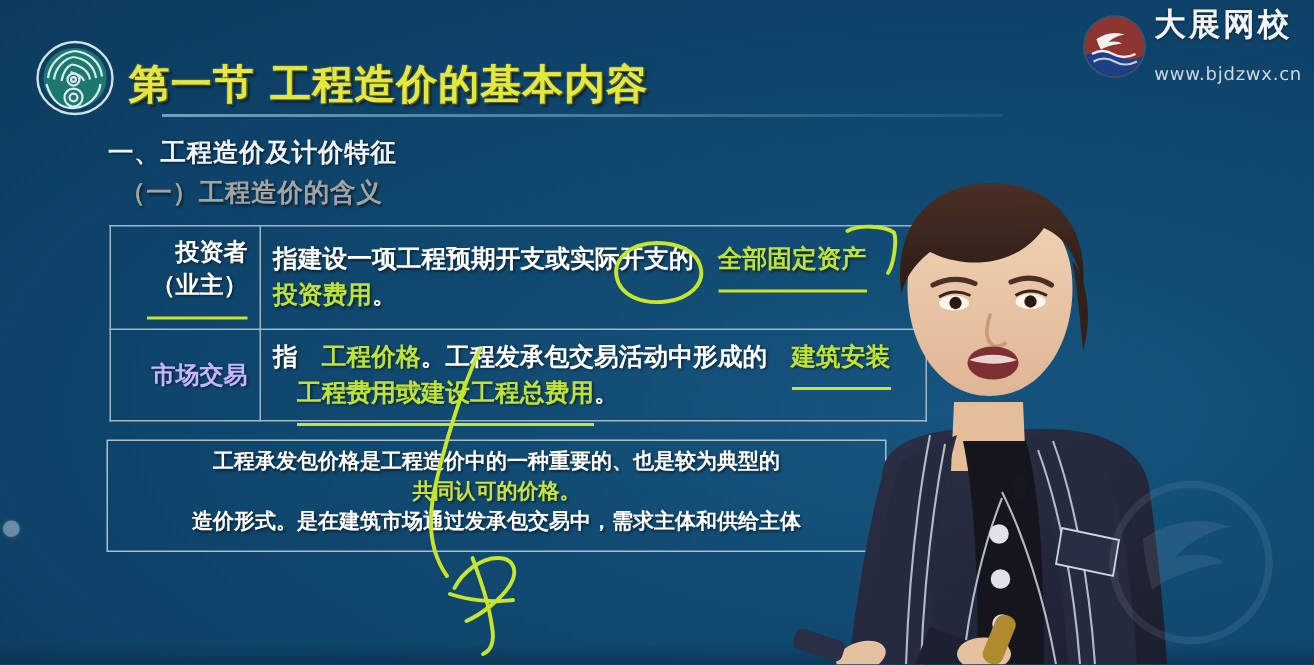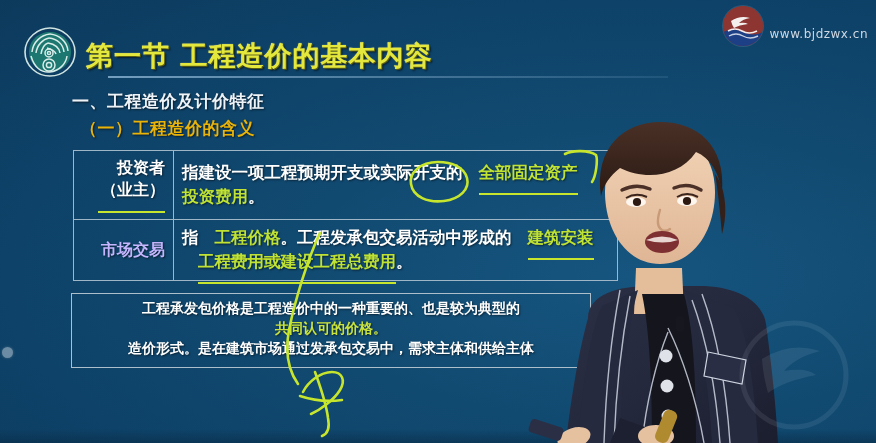--- a/index.html
+++ b/index.html
@@ -48,21 +48,21 @@
   .brand-url{ font-size:12px; color:#cfd8e2; letter-spacing:.5px; margin-top:16px; }
 
   
   .h-lvl1{
     position:absolute; left:72px; top:90px;
     font-size:17px; font-weight:bold; color:#eef3f8;
     text-shadow:1px 1px 2px rgba(0,0,0,.6); letter-spacing:.5px; white-space:nowrap;
   }
   .h-lvl2{
     position:absolute; left:80px; top:117px;
-    font-size:17px; font-weight:bold; color:#eab308;
+    font-size:17px; font-weight:bold; color:#a3a3a3;
     text-shadow:1px 1px 2px rgba(0,0,0,.6); letter-spacing:.5px; white-space:nowrap;
   }
 
   
   .kv-table{
     position:absolute; left:73px; top:150px; width:545px;
     border:1px solid #9fb6c6; border-collapse:collapse;
   }
   .kv-table td{ border:1px solid #9fb6c6; vertical-align:middle; padding:6px 8px; }
   .cell-key{ width:100px; text-align:right; }
@@ -140,20 +140,21 @@
     <div class="brand-mark">
       <svg viewBox="0 0 40 40" width="40" height="40">
         <circle cx="20" cy="20" r="20" fill="#8d3530"></circle>
         <path d="M0 26 Q10 21 20 26 Q30 31 40 26 L40 40 L0 40 Z" fill="#1c3f86"></path>
         <path d="M8 15 Q17 9 27 12 Q20 13 16 17 Q22 16 25 18 Q16 19 11 22 Q9 19 8 15 Z" fill="#f3f0ee"></path>
         <path d="M5 25 Q12 21 19 25 Q26 29 34 25" stroke="#ffffff" stroke-width="1.6" fill="none" opacity=".9"></path>
         <path d="M6 30 Q13 26 20 30 Q27 34 35 30" stroke="#ffffff" stroke-width="1.4" fill="none" opacity=".75"></path>
       </svg>
     </div>
     <div class="brand-text">
+      <span class="brand-name">大展网校</span>
       <span class="brand-url">www.bjdzwx.cn</span>
     </div>
   </div>
 </div>
 
 <div class="h-lvl1">一、工程造价及计价特征</div>
 <div class="h-lvl2">（一）工程造价的含义</div>
 
 <table class="kv-table">
   <tbody>

